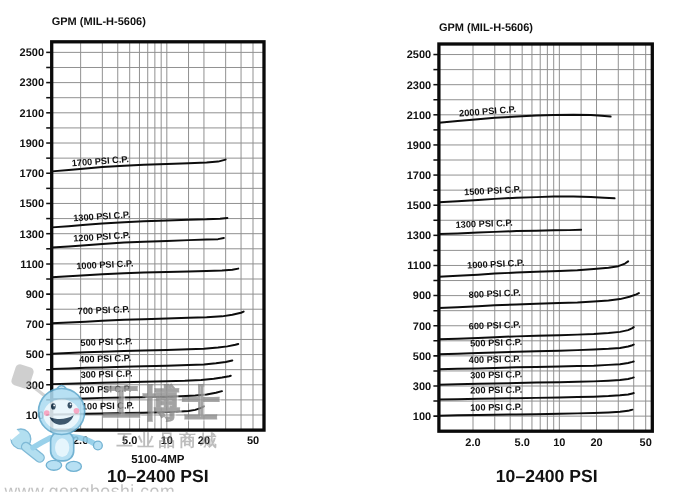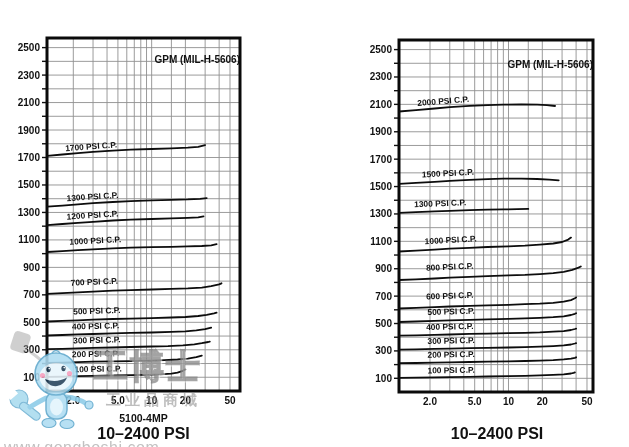--- a/index.html
+++ b/index.html
@@ -1,21 +1,21 @@
 <!DOCTYPE html>
 <html><head>
 <meta charset="utf-8">
 <style>
   html,body{margin:0;padding:0;background:#fff;}
   body{width:629px;height:447px;position:relative;overflow:hidden;
        font-family:"Liberation Sans",sans-serif;}
   .stage{position:absolute;left:0;top:0;width:629px;height:447px;}
   #plots{position:absolute;left:0;top:0;}
-  .chart-title{position:absolute;text-align:right;font-weight:bold;font-size:10px;
-               color:#111;white-space:nowrap;margin-top:39px;}
+  .chart-title{position:absolute;text-align:left;font-weight:bold;font-size:10px;
+               color:#111;white-space:nowrap;}
   .t0{left:47px;top:15px;width:193px;}
   .t1{left:399px;top:20px;width:194px;}
   .foot-model{position:absolute;text-align:center;font-weight:bold;font-size:10.5px;color:#111;}
   .foot-range{position:absolute;text-align:center;font-weight:bold;font-size:16px;color:#111;}
   .f0{left:40px;width:207px;}
   .f1{left:393px;width:208px;}
   .fm{top:412px;}
   .fr{top:425px;}
   .watermark{position:absolute;left:0;top:0;width:614px;height:447px;pointer-events:none;}
   .wm-mascot{position:absolute;left:0;top:330px;}

